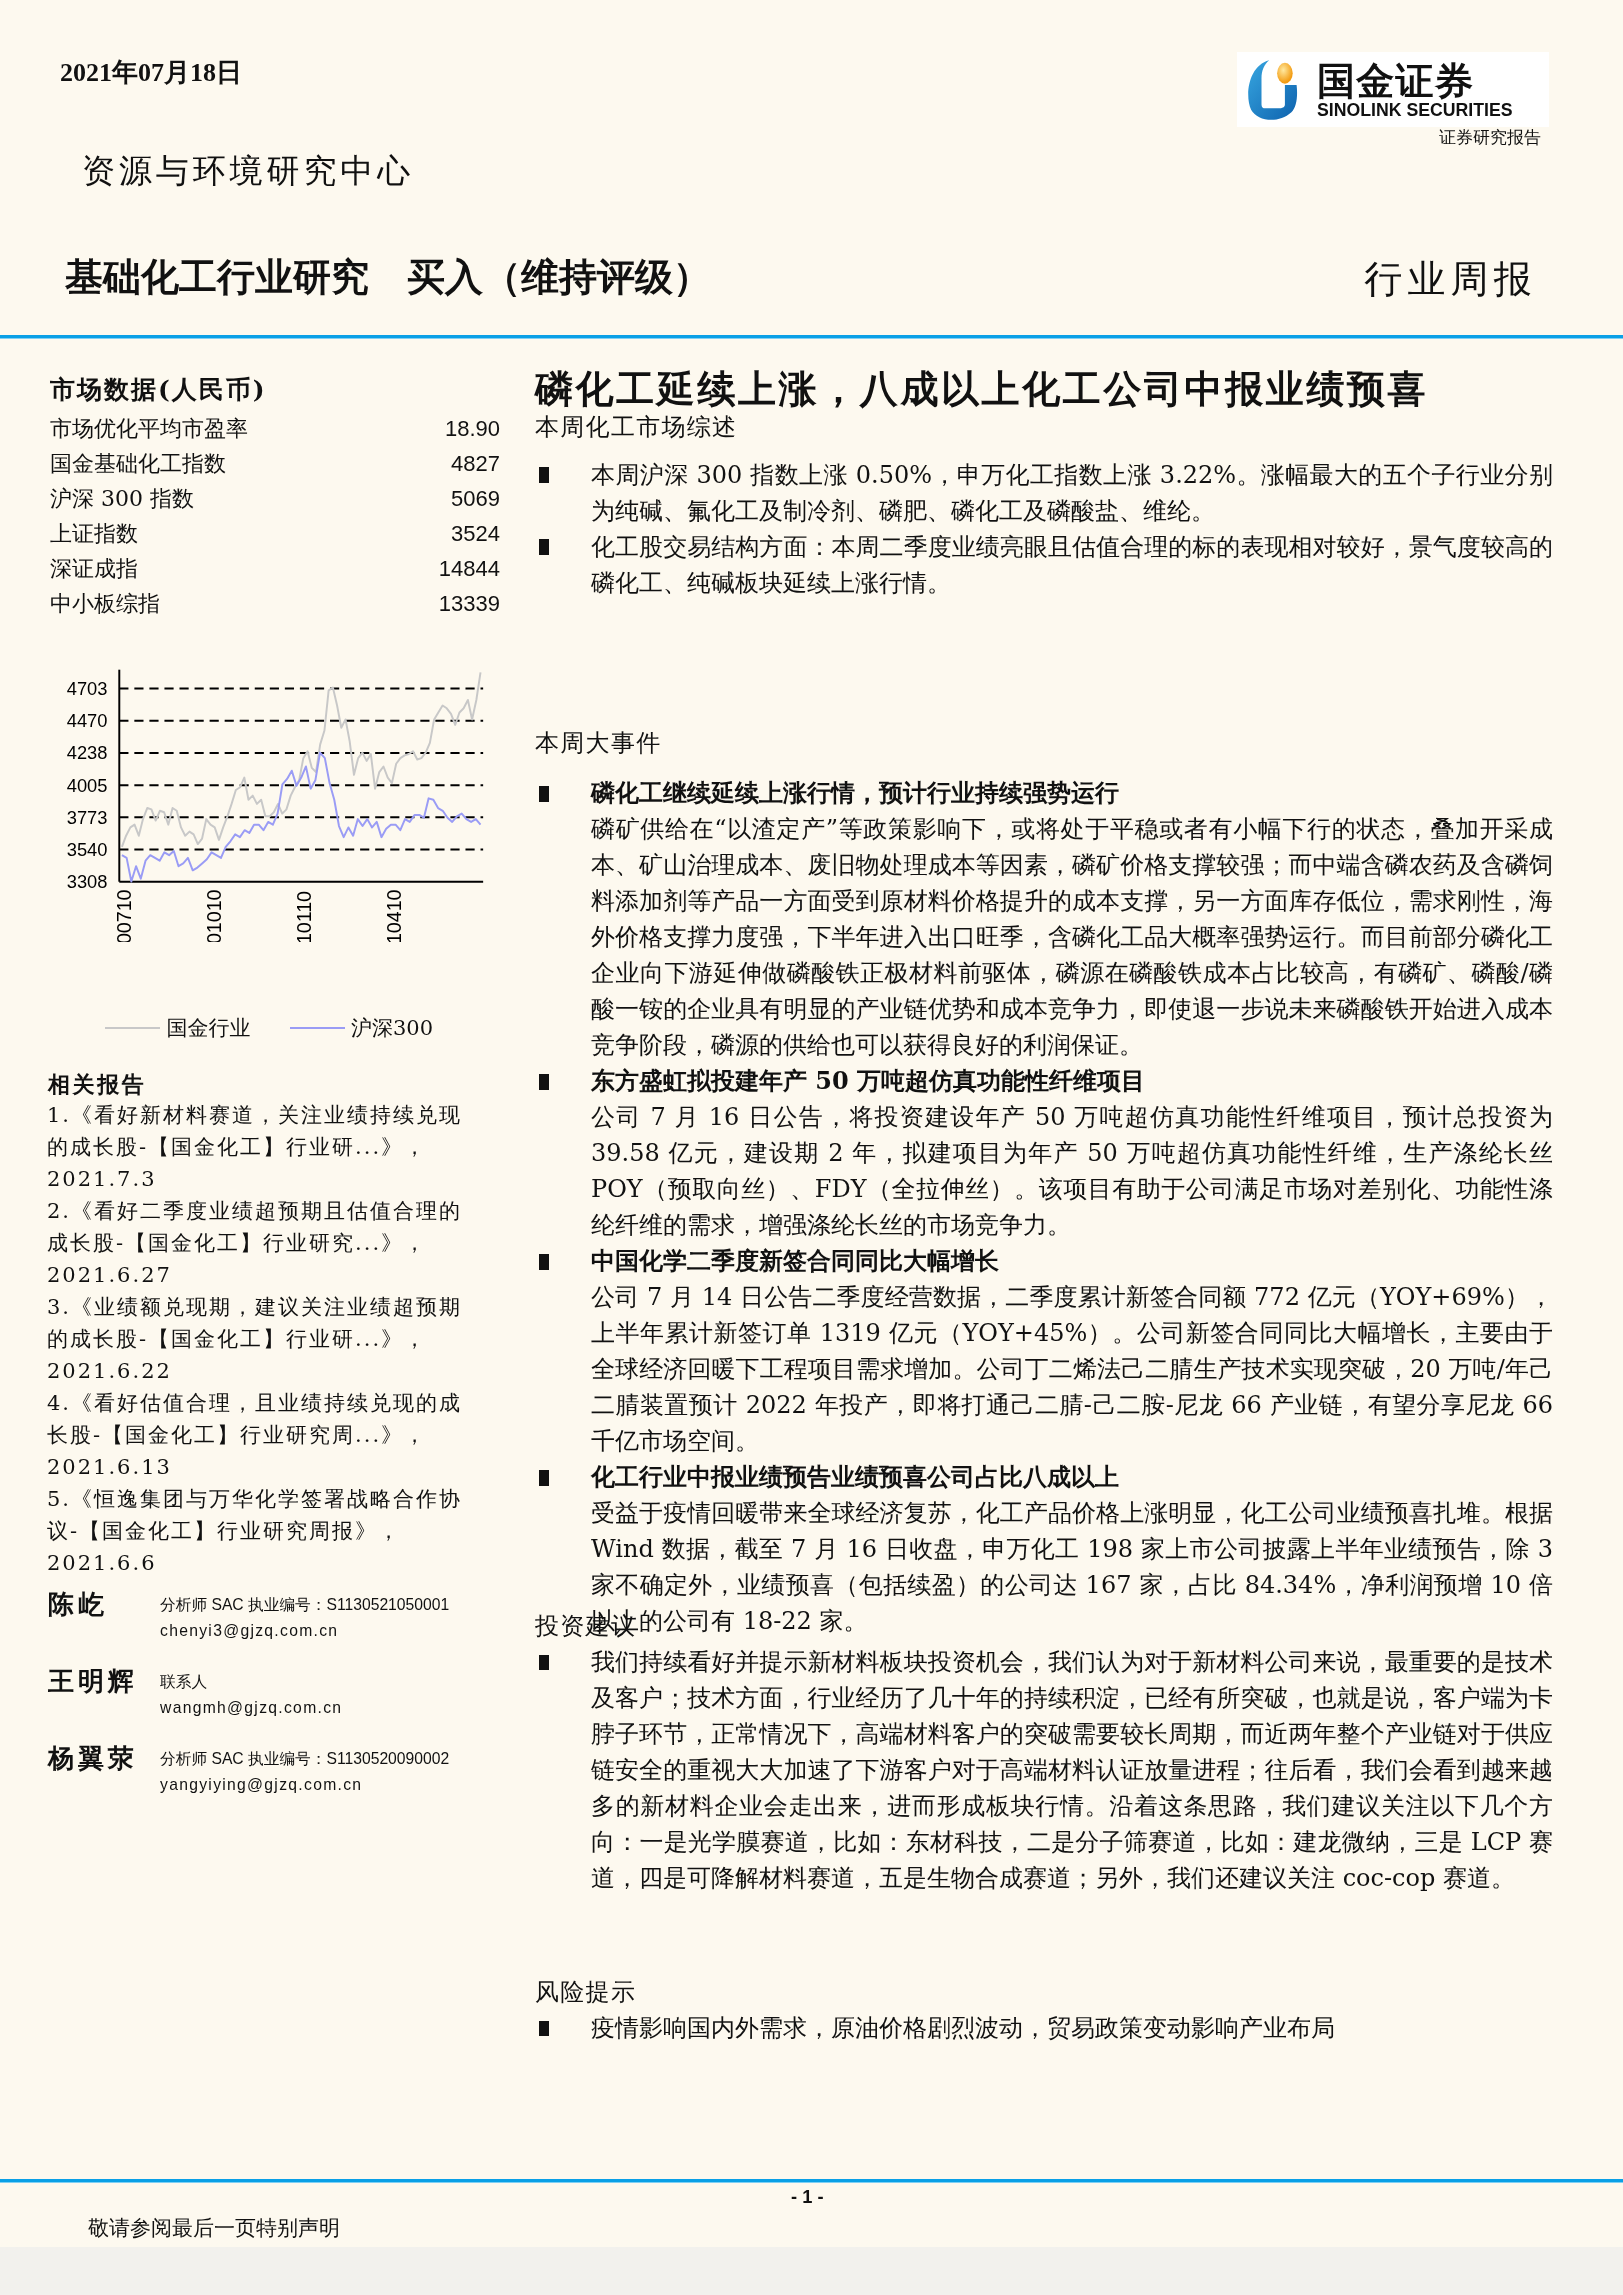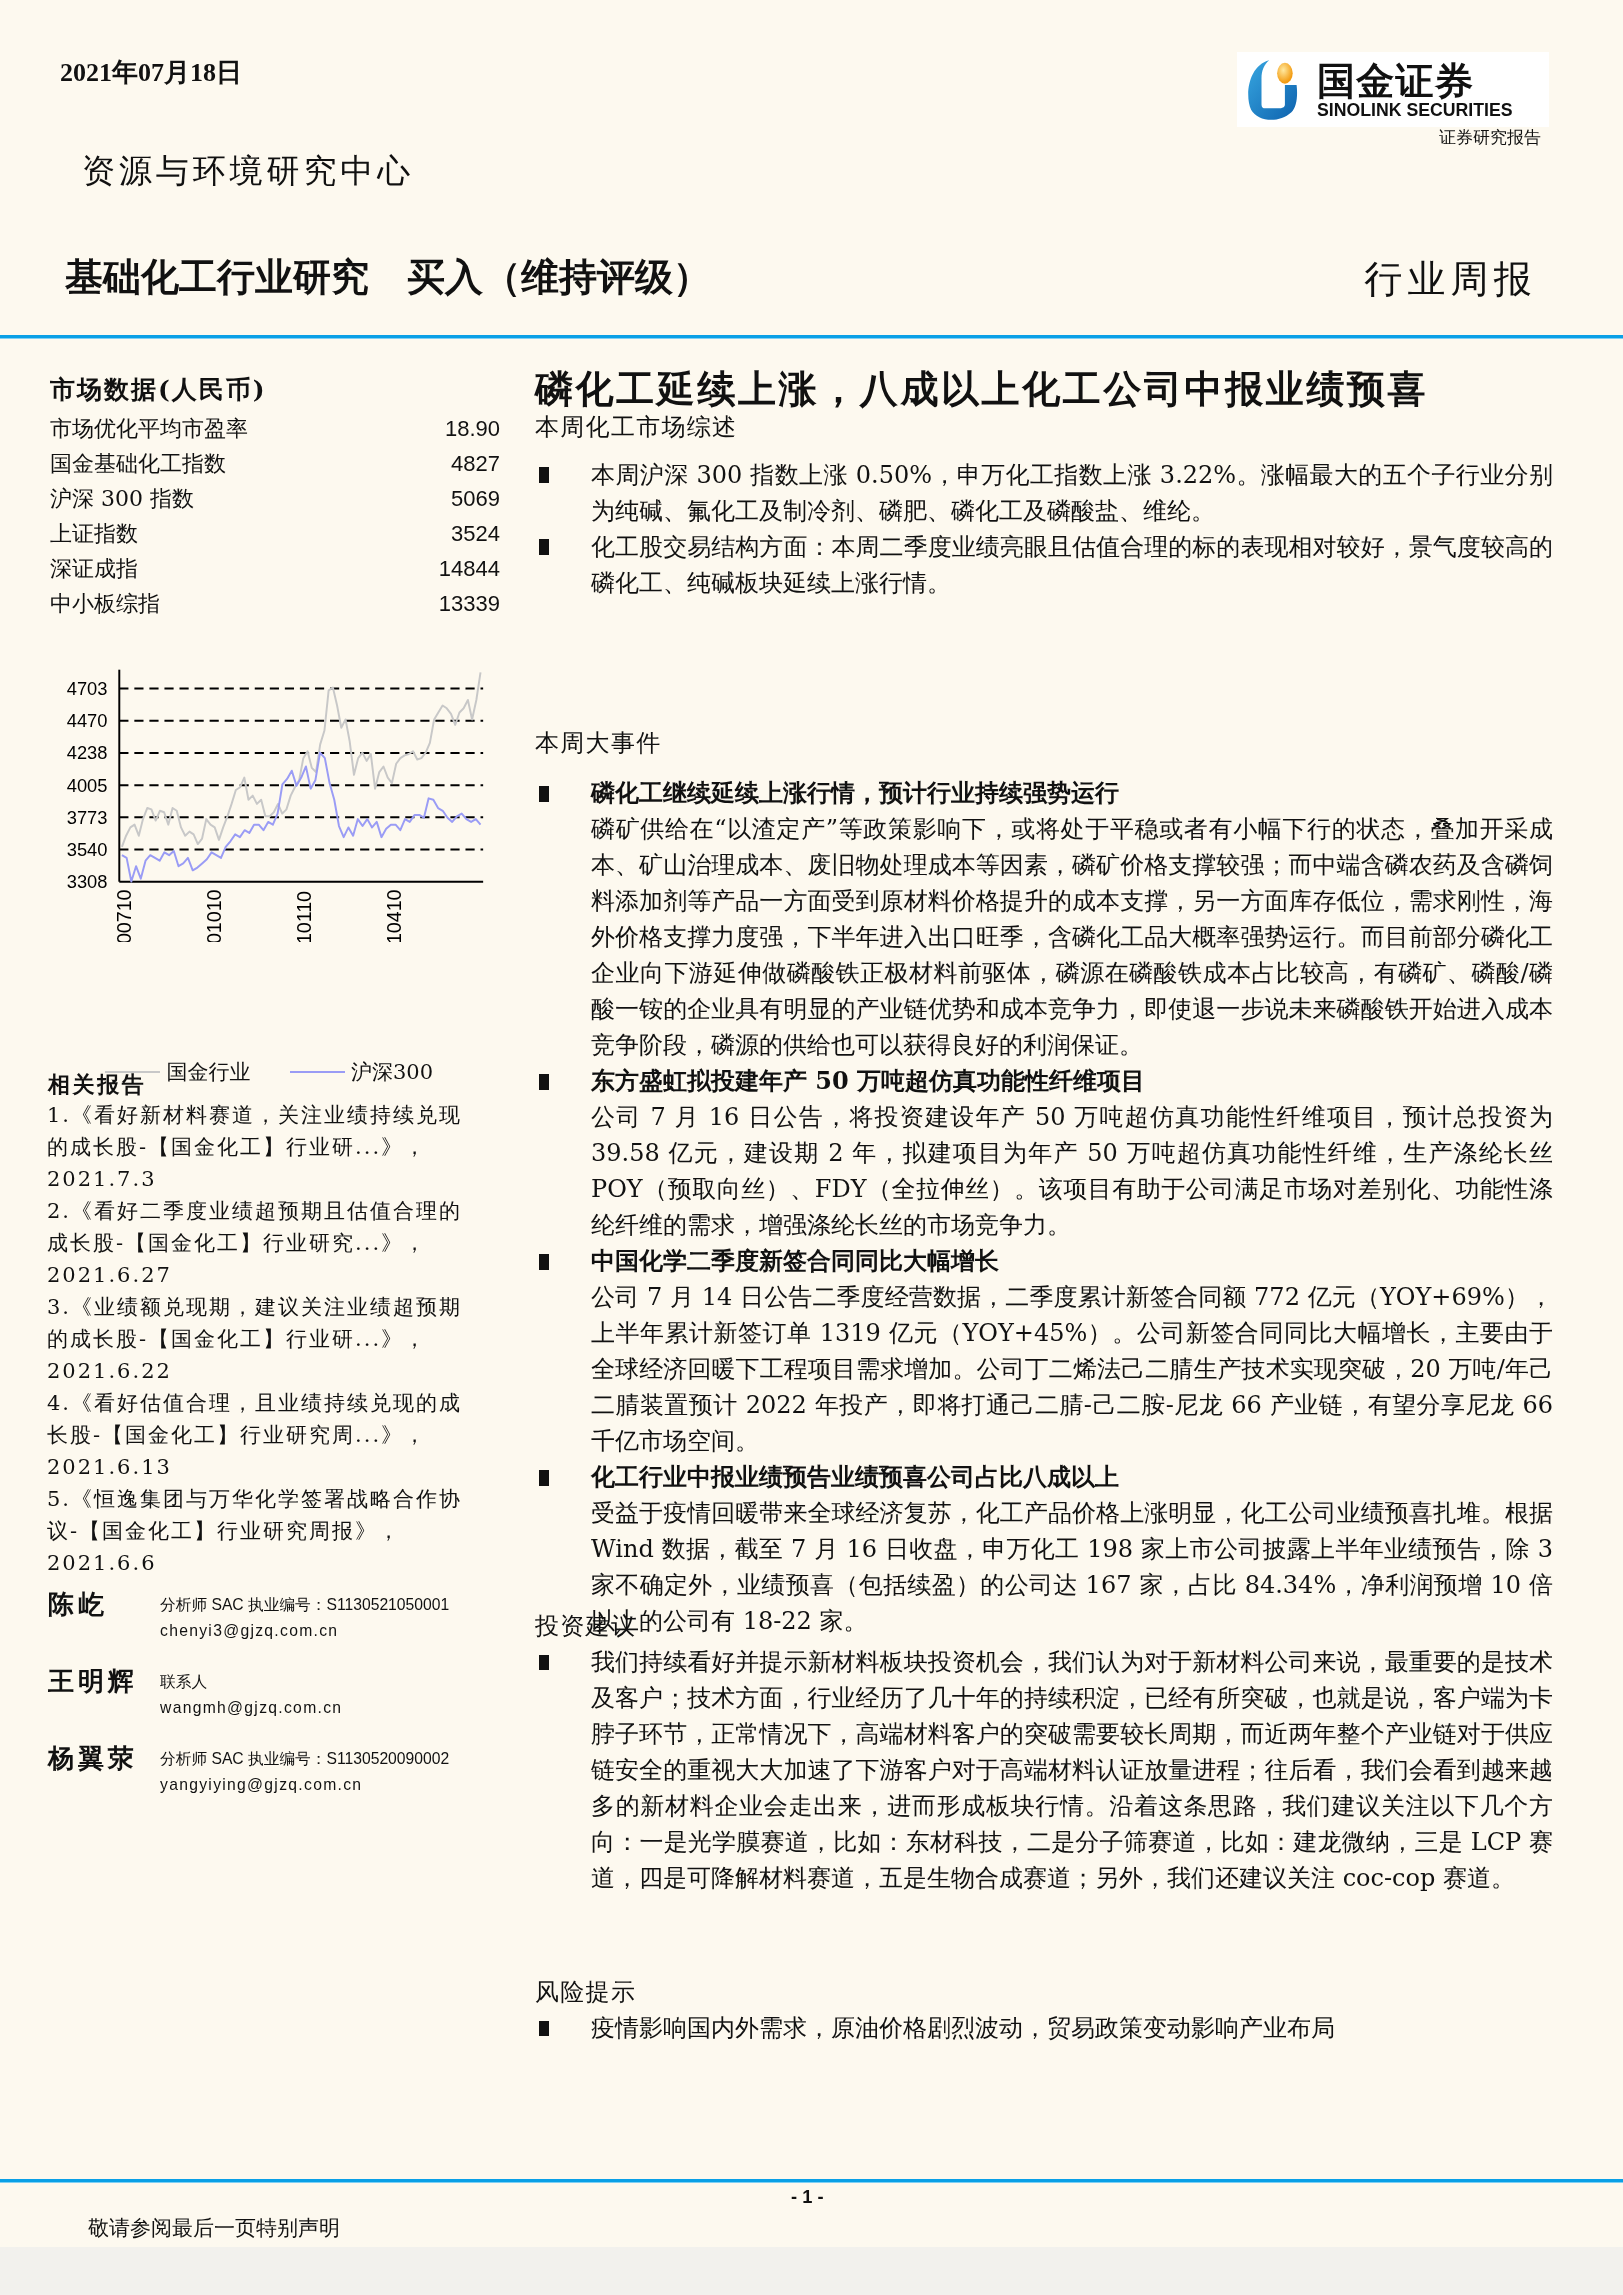--- a/index.html
+++ b/index.html
@@ -21,21 +21,21 @@
   .logo .en { position: absolute; left: 80px; top: 48px; font-family: "Liberation Sans", sans-serif; font-weight: bold; font-size: 17.7px; }
   .report-type { right: 82px; top: 126px; font-size: 17px; }
   .rule { left: 0; width: 1623px; height: 2.6px; background: #0aa0e6; border-bottom: 0.7px solid #7fd0f4; }
 
   
   .mkt-title { left: 50px; top: 373px; font-weight: bold; font-size: 25px; letter-spacing: 2px; }
   .mkt-table { left: 50px; top: 411px; width: 450px; font-size: 22px; }
   .mkt-row { display: flex; justify-content: space-between; height: 35px; align-items: center; }
   .mkt-row .val { font-family: "Liberation Sans Narrow", "Liberation Sans", sans-serif; }
   .chart { left: 46px; top: 667px; width: 445px; height: 275px; }
-  .legend { left: 105px; top: 1014px; font-size: 21px; display: flex; gap: 39px; align-items: center; margin-top: 44px; }
+  .legend { left: 105px; top: 1014px; font-size: 21px; display: flex; gap: 39px; align-items: center; }
   .legend .item { display: flex; align-items: center; gap: 6.5px; }
   .legend .swatch { width: 55px; height: 2px; }
   .rel-title { left: 48px; top: 1070px; font-weight: bold; font-size: 22px; letter-spacing: 2.6px; }
   .rel-list { left: 47px; top: 1099px; width: 451px; font-size: 21px; line-height: 32px; letter-spacing: 2px; }
   .rel-list .line { white-space: nowrap; text-align: justify; }
   .analysts { left: 48px; top: 1583px; width: 458px; }
   .analyst { position: relative; height: 77px; }
   .analyst .name { position: absolute; left: 0; top: 3.9px; font-size: 26px; font-weight: bold; letter-spacing: 3.9px; }
   .analyst .role { position: absolute; left: 112px; top: 11.8px; font-size: 15.7px; font-family: "Liberation Sans", sans-serif; }
   .analyst .email { position: absolute; left: 112px; top: 39px; font-size: 15.7px; font-family: "Liberation Sans", sans-serif; letter-spacing: 1.3px; }

